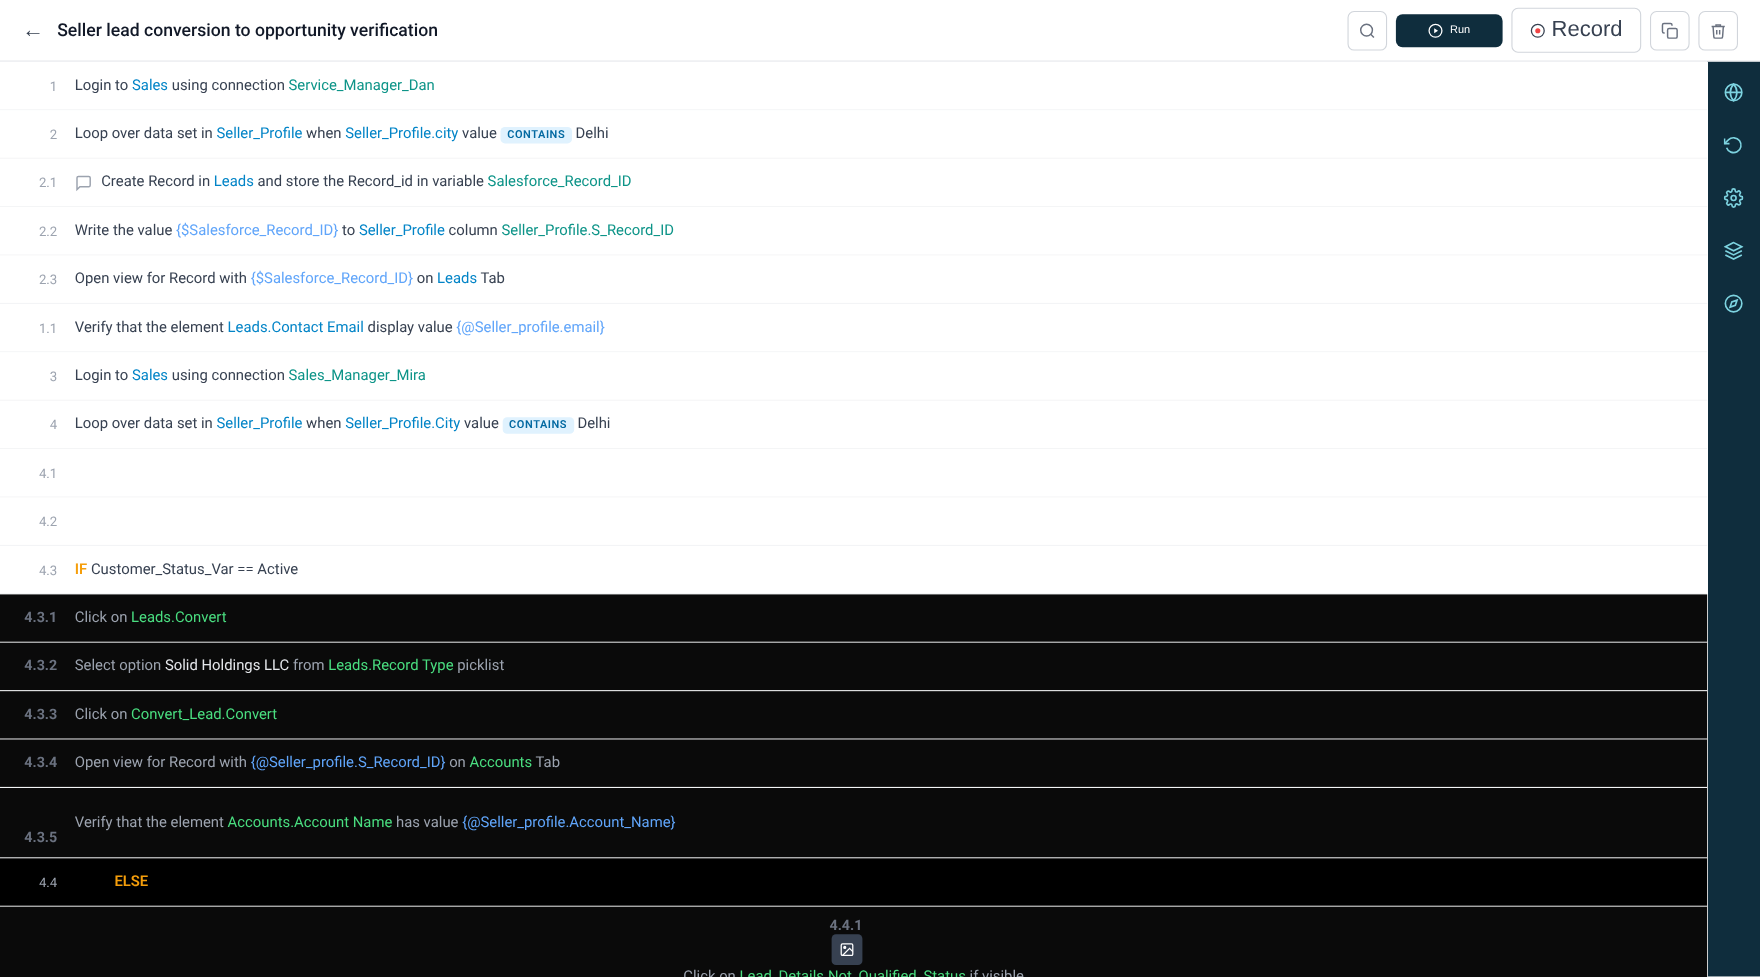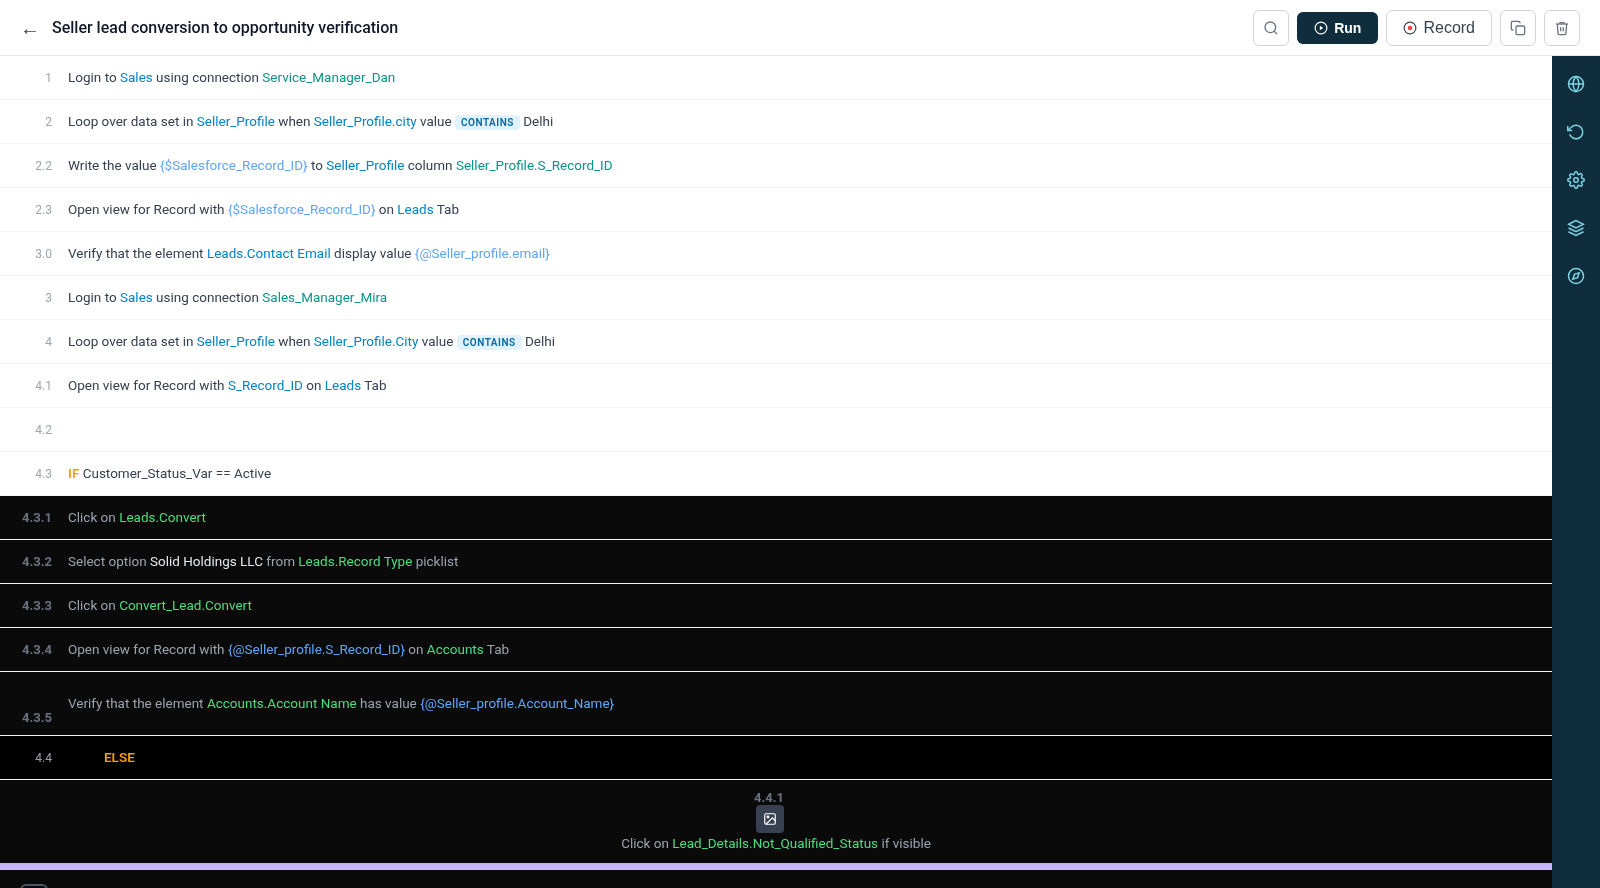--- a/index.html
+++ b/index.html
@@ -55,39 +55,39 @@
       border: 1px solid #d1d5db;
       border-radius: 6px;
       background: #fff;
       cursor: pointer;
       color: #6b7280;
     }
     .btn-run {
       display: flex;
       align-items: center;
       gap: 6px;
-      padding: 8px 17px;
+      padding: 8px 29px;
       background: #0f2d3d;
       color: #fff;
       border: none;
       border-radius: 6px;
-      font-size: 14px;
-      font-weight: 700;
+      font-size: 10px;
+      font-weight: 400;
       cursor: pointer;
     }
     .btn-record {
       display: flex;
       align-items: center;
       gap: 6px;
       padding: 8px 16px;
       background: #fff;
       color: #374151;
       border: 1px solid #d1d5db;
       border-radius: 6px;
-      font-size: 16px;
+      font-size: 20px;
       font-weight: 500;
       cursor: pointer;
     }
 
     
     .main {
       display: flex;
       flex: 1;
       overflow: hidden;
     }
@@ -268,37 +268,48 @@
       </span>
     </div>
 
     <div class="step-row">
       <span class="step-num">2</span>
       <span class="step-content">
         Loop over data set in <span class="link-blue">Seller_Profile</span> when <span class="link-blue">Seller_Profile.city</span> value <span class="badge-contains">CONTAINS</span> Delhi
       </span>
     </div>
 
+    <div class="step-row">
+      <span class="step-num">2.1</span>
+      <span style="margin-right:8px;color:#9ca3af;display:flex;align-items:center;">
+        <svg width="16" height="16" viewBox="0 0 24 24" fill="none" stroke="currentColor" stroke-width="2">
+          <path d="M21 15a2 2 0 01-2 2H7l-4 4V5a2 2 0 012-2h14a2 2 0 012 2z"></path>
+        </svg>
+      </span>
+      <span class="step-content">
+        Create Record in <span class="link-blue">Leads</span> and store the Record_id in variable <span class="link-teal">Salesforce_Record_ID</span>
+      </span>
+    </div>
 
     <div class="step-row">
       <span class="step-num">2.2</span>
       <span class="step-content">
         Write the value <span class="var-curly">{$Salesforce_Record_ID}</span> to <span class="link-blue">Seller_Profile</span> column <span class="link-teal">Seller_Profile.S_Record_ID</span>
       </span>
     </div>
 
     <div class="step-row">
       <span class="step-num">2.3</span>
       <span class="step-content">
         Open view for Record with <span class="var-curly">{$Salesforce_Record_ID}</span> on <span class="link-blue">Leads</span> Tab
       </span>
     </div>
 
     <div class="step-row">
-      <span class="step-num">3.0</span>
+      <span class="step-num">1.1</span>
       <span class="step-content">
         Verify that the element <span class="link-blue">Leads.Contact Email</span> display value <span class="var-curly">{@Seller_profile.email}</span>
       </span>
     </div>
 
     <div class="step-row">
       <span class="step-num">3</span>
       <span class="step-content">
         Login to <span class="link-blue">Sales</span> using connection <span class="link-teal">Sales_Manager_Mira</span>
       </span>
@@ -306,23 +317,20 @@
 
     <div class="step-row">
       <span class="step-num">4</span>
       <span class="step-content">
         Loop over data set in <span class="link-blue">Seller_Profile</span> when <span class="link-blue">Seller_Profile.City</span> value <span class="badge-contains">CONTAINS</span> Delhi
       </span>
     </div>
 
     <div class="step-row">
       <span class="step-num">4.1</span>
-      <span class="step-content">
-        Open view for Record with <span class="link-blue">S_Record_ID</span> on <span class="link-blue">Leads</span> Tab
-      </span>
     </div>
 
     <div class="step-row">
       <span class="step-num">4.2</span>
     </div>
 
     <div class="step-row">
       <span class="step-num">4.3</span>
       <span class="step-content">
         <span class="keyword-if">IF</span> Customer_Status_Var == Active

